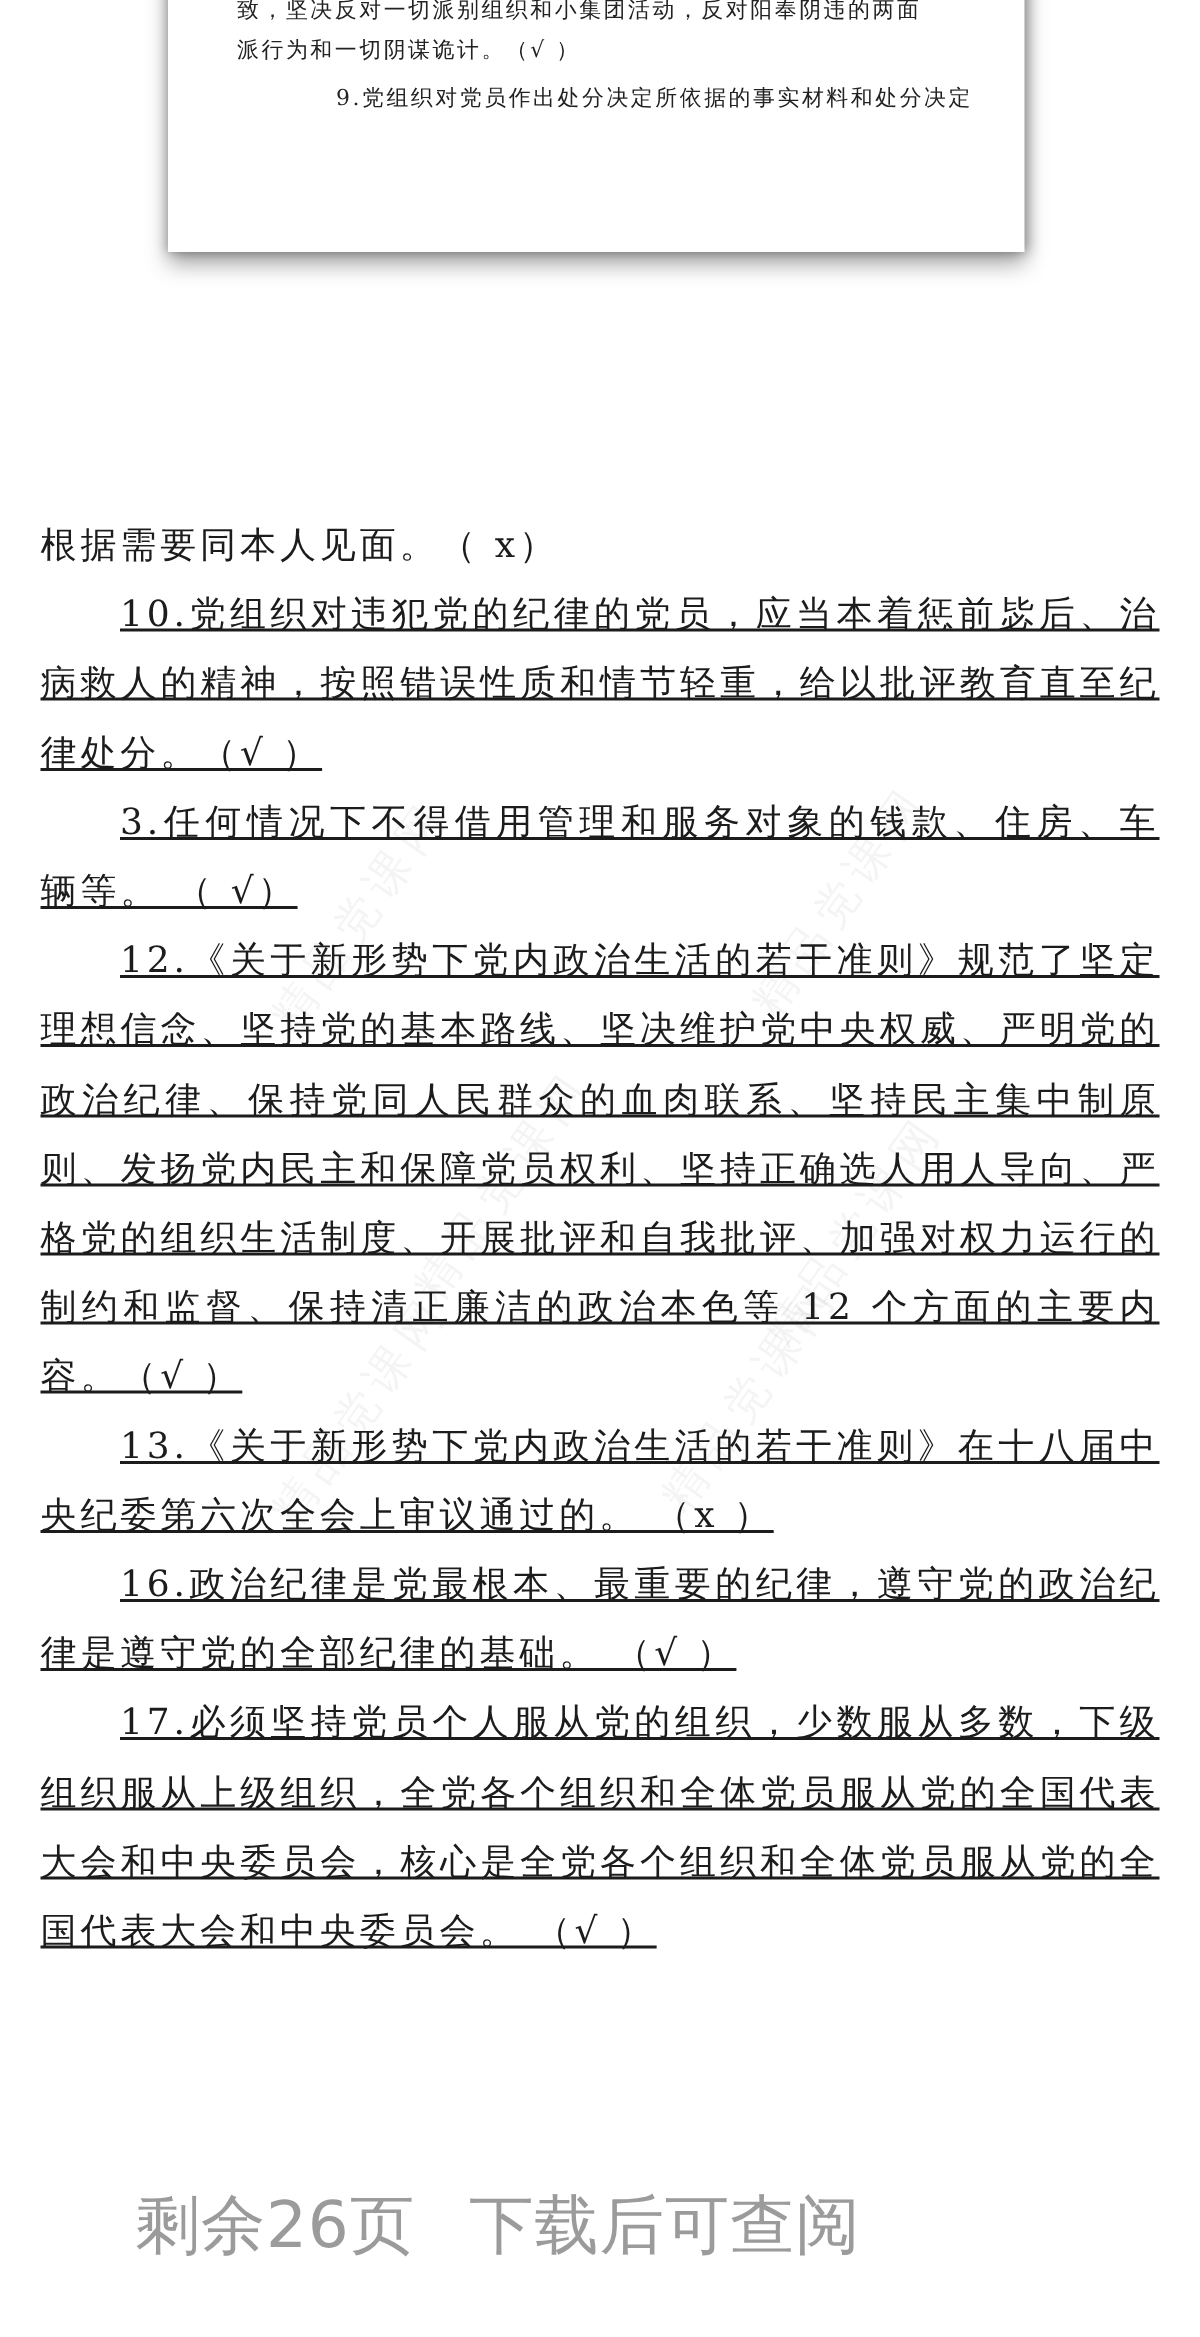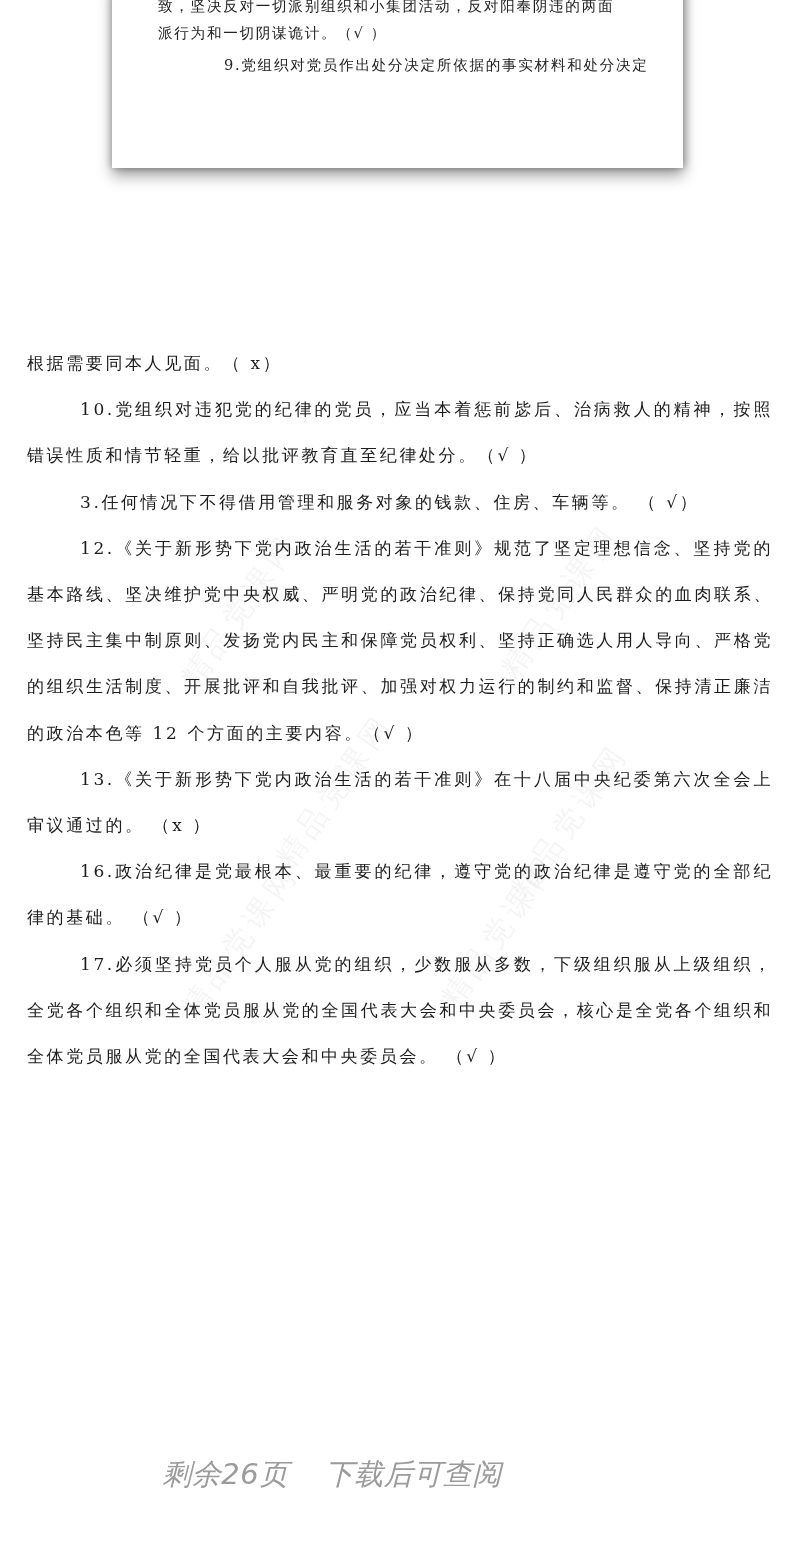--- a/index.html
+++ b/index.html
@@ -39,28 +39,28 @@
 
   
   .doc {
     position: absolute;
     left: 27px;
     top: 340px;
     width: 746px;
   }
   .para {
     margin: 0;
-    font-size: 17px;
+    font-size: 24px;
     line-height: 46.2px;
     letter-spacing: 2.6px;
     text-align: justify;
     text-align-last: left;
     color: #1c1c1c;
   }
-  .para.indent { text-indent: 53px; }
+  .para.indent { text-indent: 53px; text-decoration: underline; }
 
   
   .watermark {
     position: absolute;
     font-family: "DejaVu Sans", sans-serif;
     font-size: 30px;
     color: rgba(0,0,0,0.045);
     transform: rotate(-55deg);
     white-space: nowrap;
     letter-spacing: 6px;
@@ -68,24 +68,23 @@
   }
 
   
   .more-pages {
     position: absolute;
     left: 0;
     top: 1455px;
     width: 664px;
     text-align: center;
     font-family: "DejaVu Sans", "Liberation Sans", sans-serif;
-    font-size: 29px;
+    font-size: 43px;
     color: #9b9b9b;
     letter-spacing: 0.5px;
-    font-style: italic;
   }
   .more-pages span + span { margin-left: 36px; }
 </style>
 </head>
 <body>
 
 <div class="page-card">
   <div class="card-line l1">致，坚决反对一切派别组织和小集团活动，反对阳奉阴违的两面</div>
   <div class="card-line l2">派行为和一切阴谋诡计。（√ ）</div>
   <div class="card-line l3">9.党组织对党员作出处分决定所依据的事实材料和处分决定</div>

